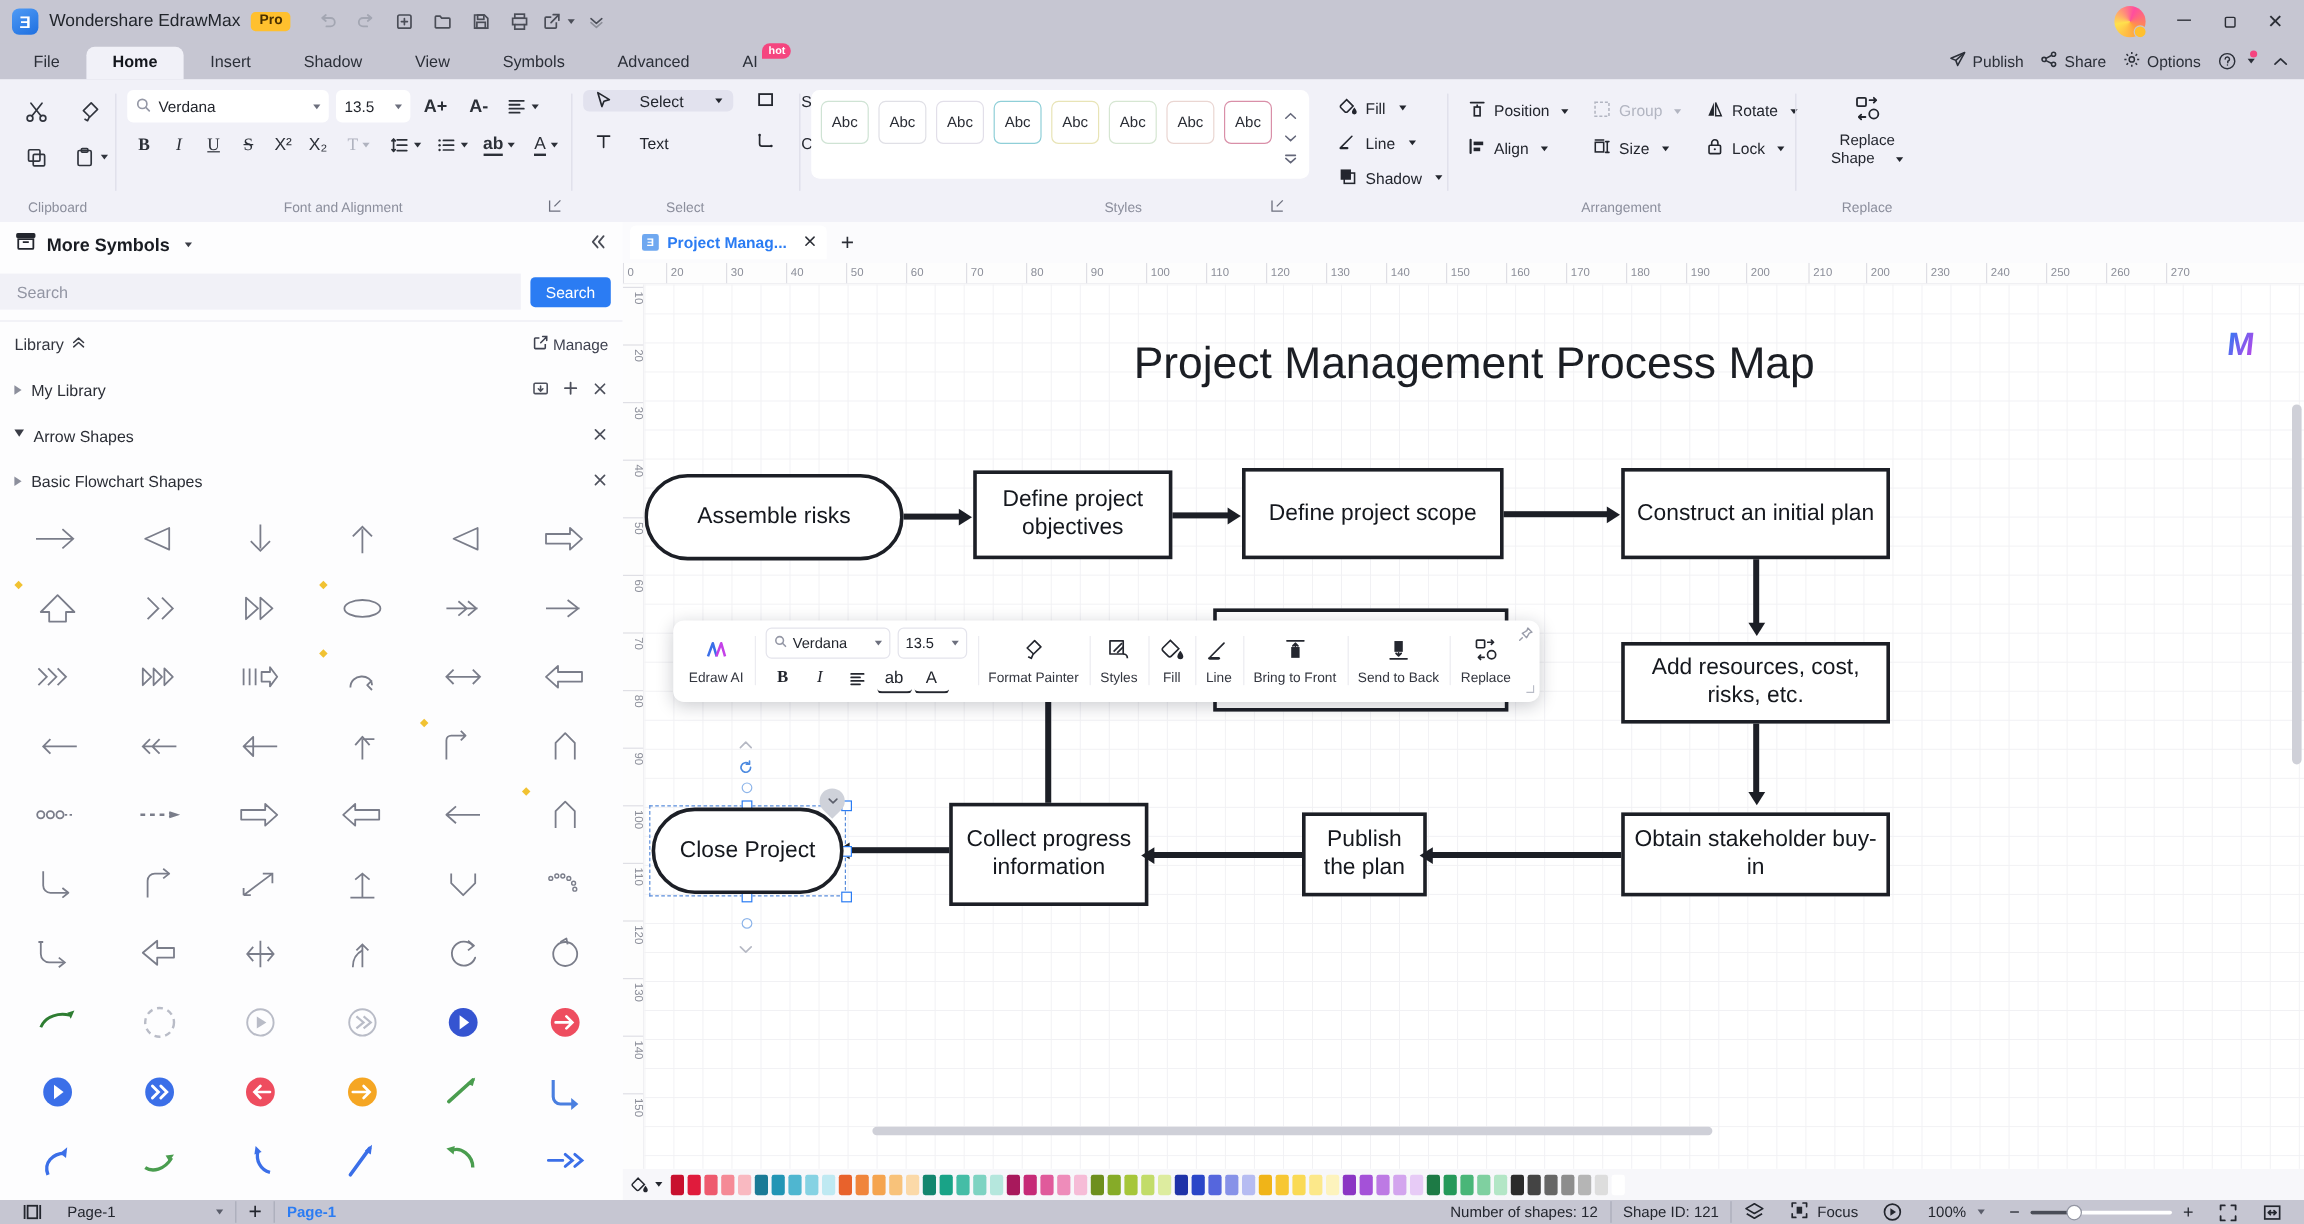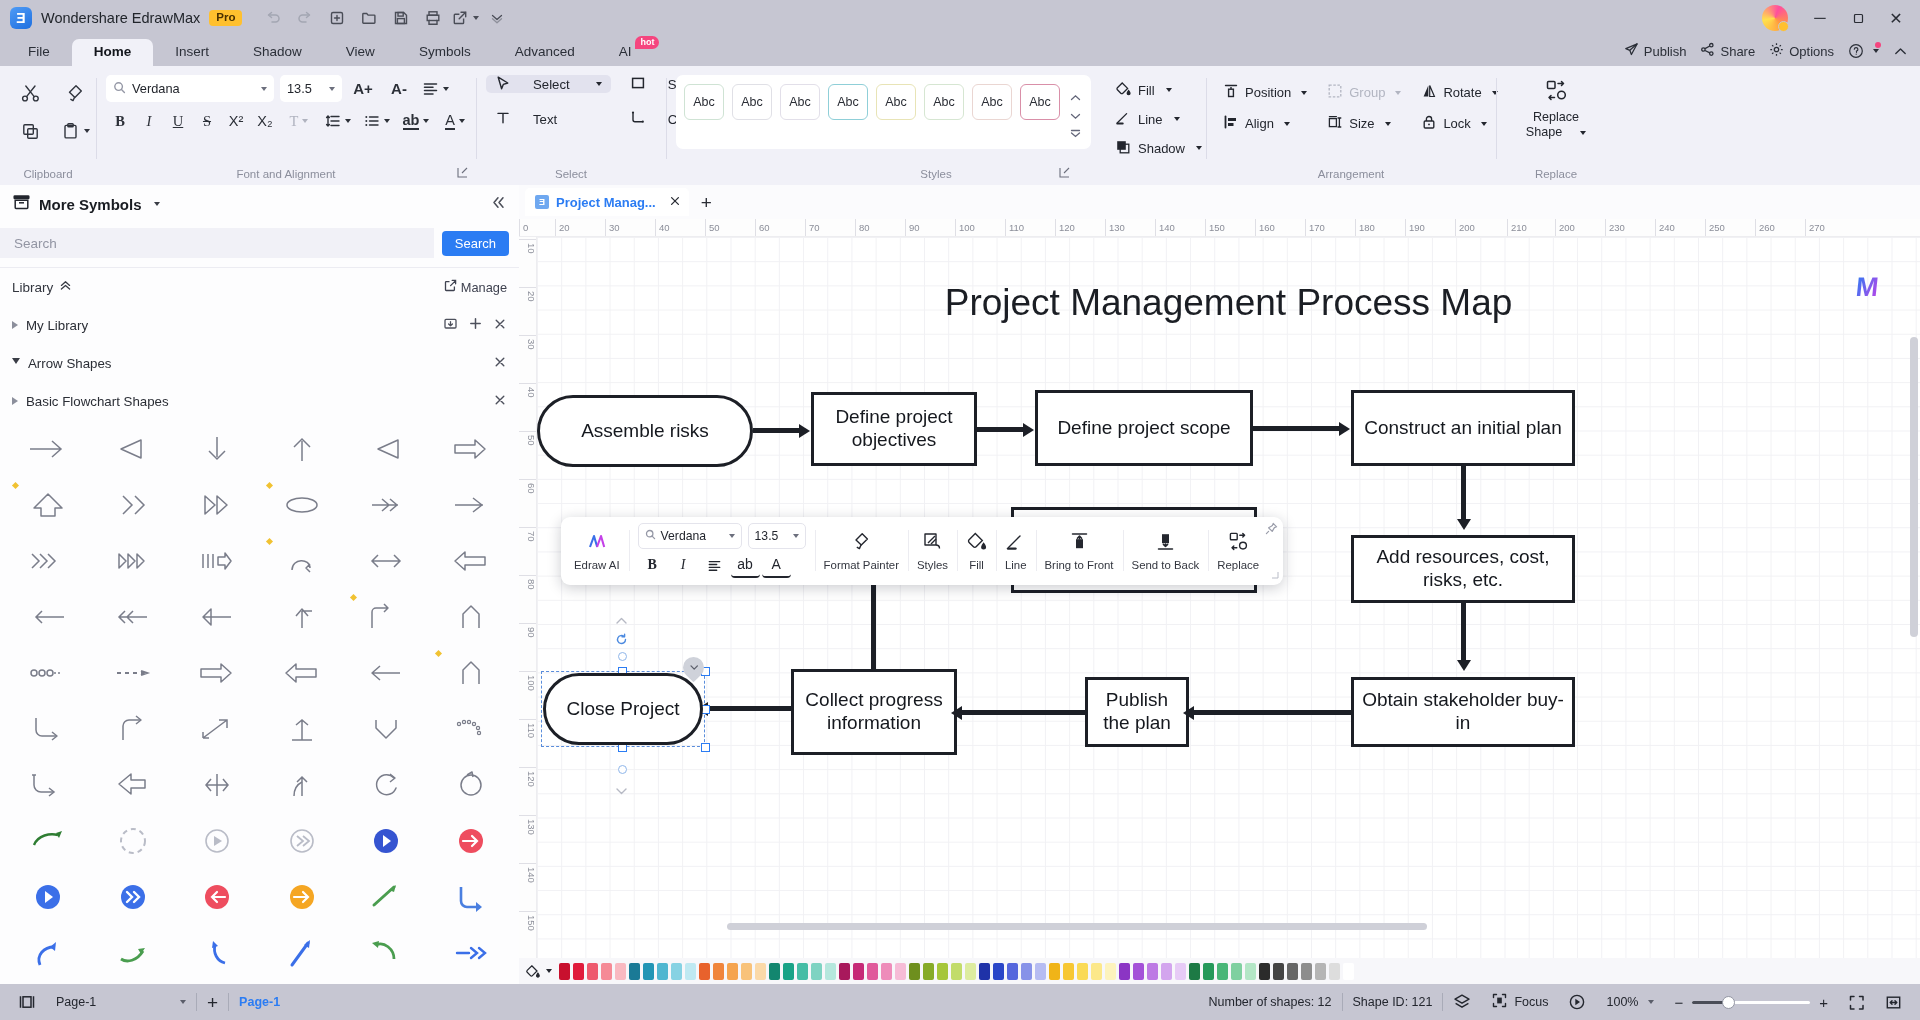--- a/index.html
+++ b/index.html
@@ -269,21 +269,21 @@
   
   .palette-bar { height:26px; background:#f7f7fa; display:flex; align-items:center; padding:0 6px; gap:3px; flex:none; }
   .pal-sw { width:11px; height:17px; border-radius:2px; flex:none; }
   .hscroll { position:absolute; left:20px; right:14px; bottom:28px; height:7px; }
   .hscroll-thumb { position:absolute; left:170px; width:700px; height:7px; background:#cfd0d8; border-radius:4px; }
   .vscroll { position:absolute; right:2px; top:40px; bottom:60px; width:8px; }
   .vscroll-thumb { position:absolute; top:60px; height:300px; width:8px; background:#cfd0d8; border-radius:4px; }
 
   
   .statusbar {
-    height:36px; background:#c6c6d2; display:flex; align-items:center; flex:none;
+    height:20px; background:#c6c6d2; display:flex; align-items:center; flex:none;
     font-size:12.5px; color:#23262e; padding: 0 8px;
   }
   .sbi { display:flex; align-items:center; gap:6px; padding:0 10px; height:24px; white-space:nowrap; }
   .page-tab-active { color:#2b7cf3; font-weight:bold; }
   .zoom-slider { display:flex; align-items:center; gap:0; }
   .zs-track { width:118px; height:3px; background:#ffffff; position:relative; border-radius:2px; }
   .zs-fill { position:absolute; left:0; top:0; height:3px; width:34px; background:#4a4d57; border-radius:2px; }
   .zs-knob { position:absolute; left:30px; top:-5px; width:13px;height:13px;border-radius:50%;background:#fff;border:1.5px solid #9396a3; }
   .vsep { width:1px; height:18px; background:#a9abb8; }
 </style>

